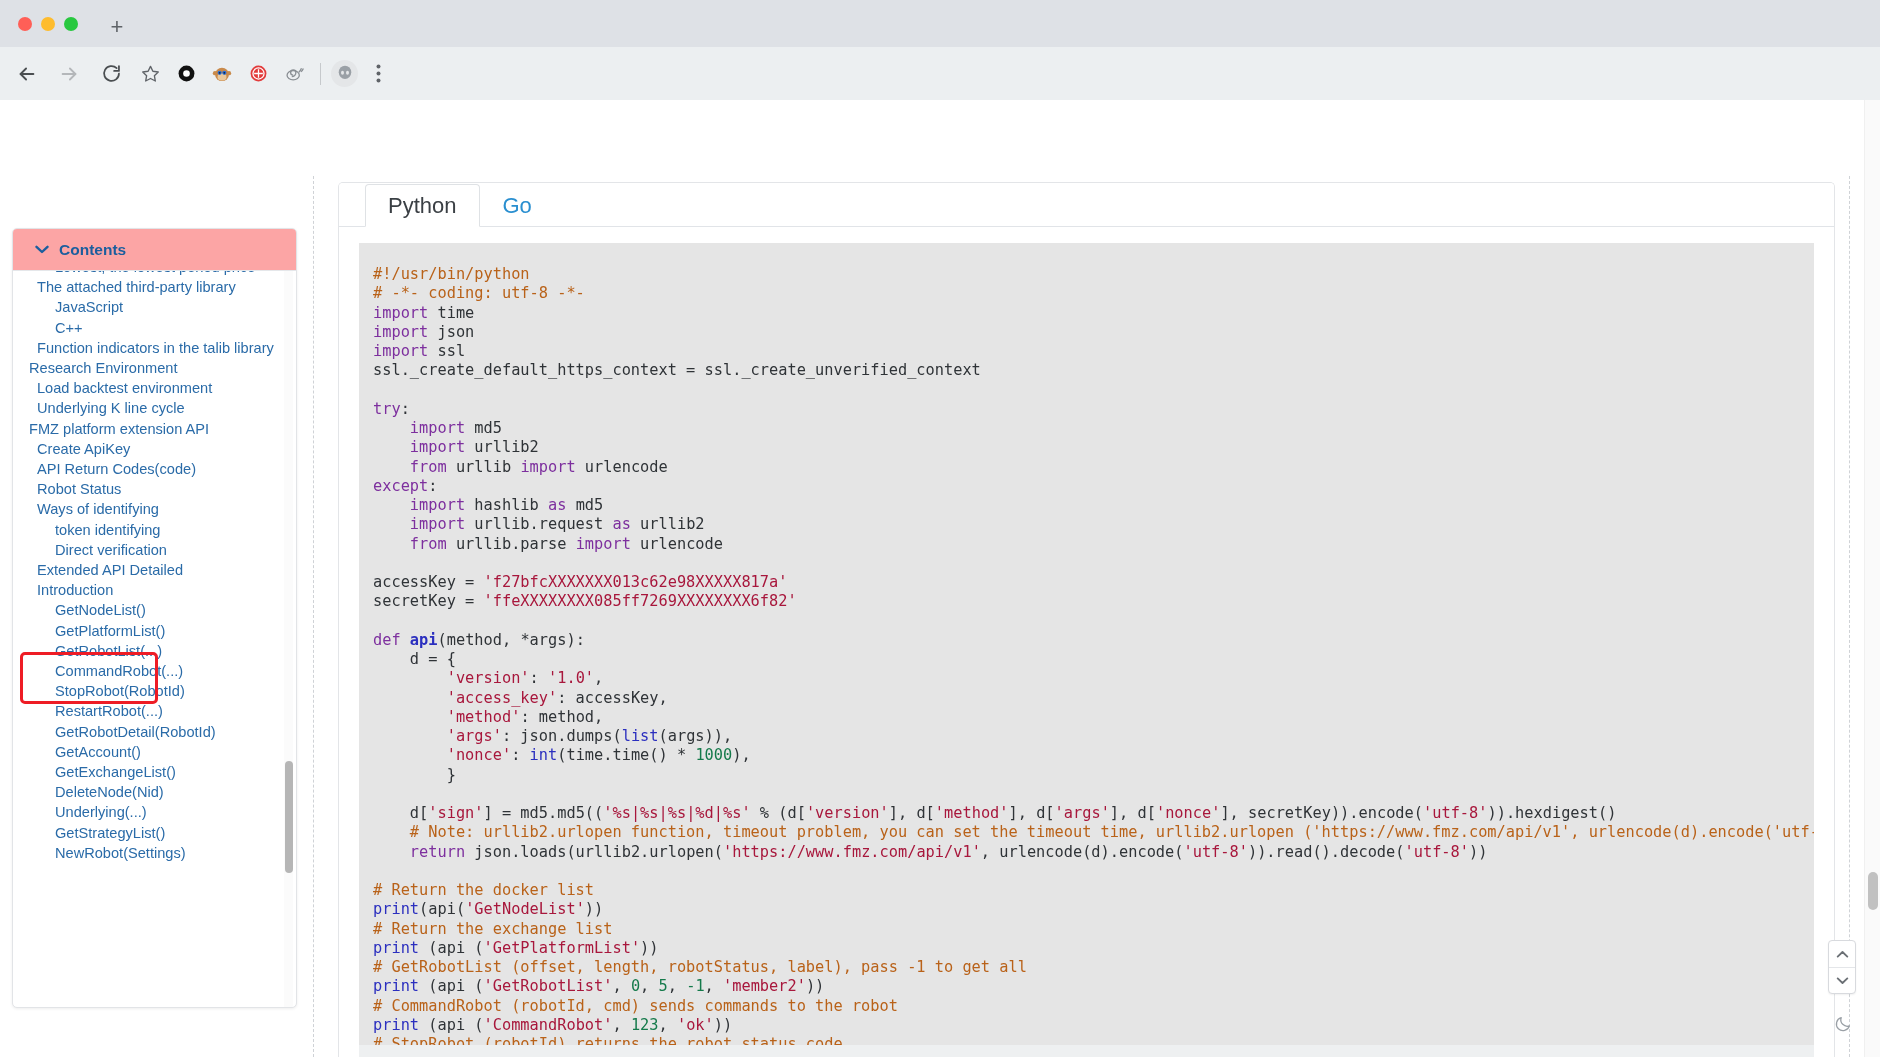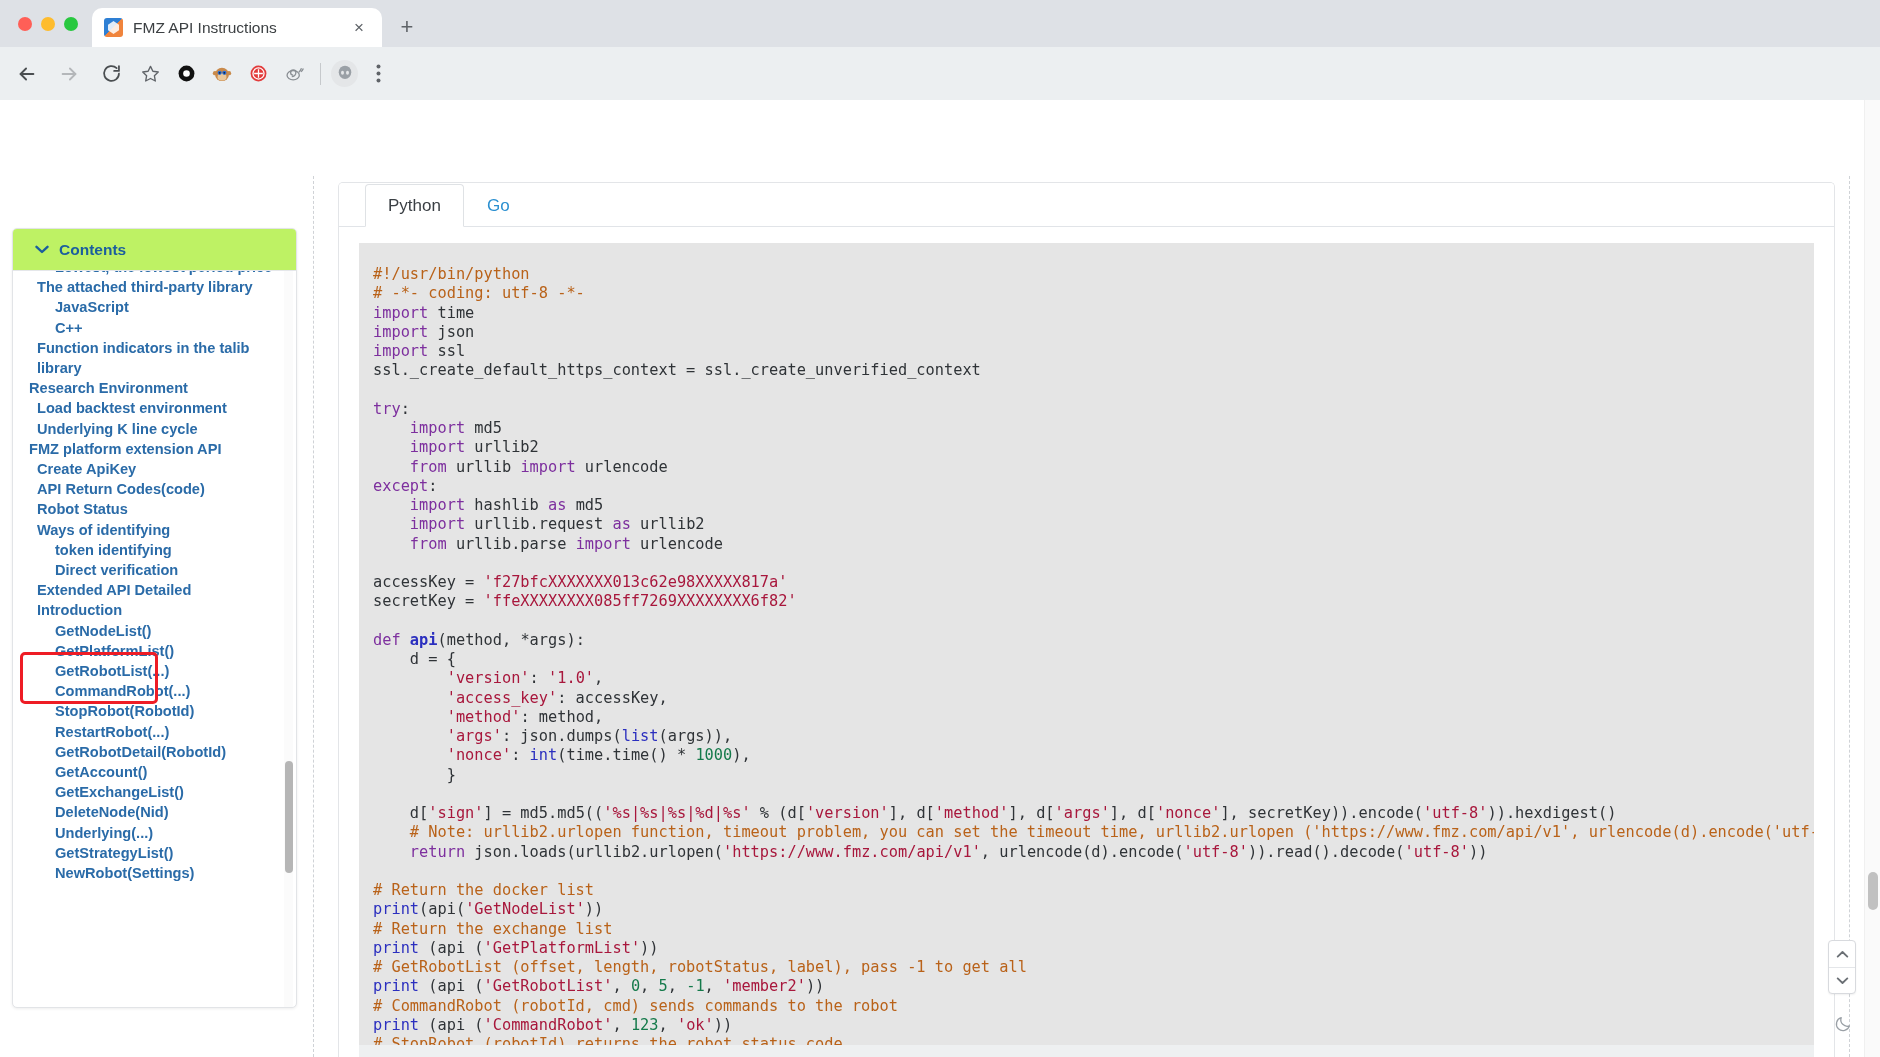--- a/index.html
+++ b/index.html
@@ -133,21 +133,21 @@
     background: #ffffff;
     border: 1px solid #e2e4e7;
     border-radius: 5px;
     box-shadow: 0 1px 3px rgba(0,0,0,.07);
     overflow: hidden;
     display: flex;
     flex-direction: column;
   }
   .toc-header {
     height: 42px;
-    background: #bef264;
+    background: #fca5a5;
     border-bottom: 1px solid #e5e7ea;
     display: flex;
     align-items: center;
     gap: 10px;
     padding: 0 0 0 22px;
     flex: 0 0 42px;
   }
   .toc-header-title {
     font-size: 15.5px;
     font-weight: bold;
@@ -159,21 +159,20 @@
     flex: 1;
     overflow: hidden;
     padding: 0 14px 0 0;
   }
   .toc-list {
     position: absolute;
     top: -14px;
     left: 0;
     right: 12px;
     padding: 0 0 0 16px;
-    font-weight: bold;
   }
   .toc-item {
     font-size: 14.6px;
     color: #2a6ba8;
     line-height: 20.2px;
     padding: 0;
     white-space: normal;
   }
   .toc-item.lvl1 { padding-left: 8px; }
   .toc-item.lvl2 { padding-left: 26px; }
@@ -233,21 +232,21 @@
     align-items: flex-end;
     padding-left: 26px;
     border-bottom: 1px solid #e1e4e8;
     background: #ffffff;
   }
   .ctab {
     height: 43px;
     padding: 0 22px;
     display: flex;
     align-items: center;
-    font-size: 17px;
+    font-size: 22px;
     color: #2a8fd0;
     border: 1px solid transparent;
     border-radius: 4px 4px 0 0;
     margin-bottom: -1px;
   }
   .ctab.active {
     color: #3a3f44;
     background: #ffffff;
     border-color: #dfe2e5;
     border-bottom-color: #ffffff;
@@ -344,25 +343,20 @@
 </head>
 <body>
 
 <div class="chrome-tabstrip">
   <div class="win-dots">
     <span class="win-dot dot-red"></span>
     <span class="win-dot dot-yellow"></span>
     <span class="win-dot dot-green"></span>
   </div>
 
-  <div class="tab">
-    <span class="tab-favicon"></span>
-    <span class="tab-title">FMZ API Instructions</span>
-    <span class="tab-close">×</span>
-  </div>
 
   <div class="newtab">+</div>
 </div>
 
 <div class="chrome-toolbar">
   <div class="nav-btn">
     <svg width="22" height="22" viewBox="0 0 24 24" fill="none" stroke="currentColor" stroke-width="2" stroke-linecap="round" stroke-linejoin="round">
         <line x1="19" y1="12" x2="5" y2="12"></line>
         <polyline points="11 18 5 12 11 6"></polyline>
       </svg>

